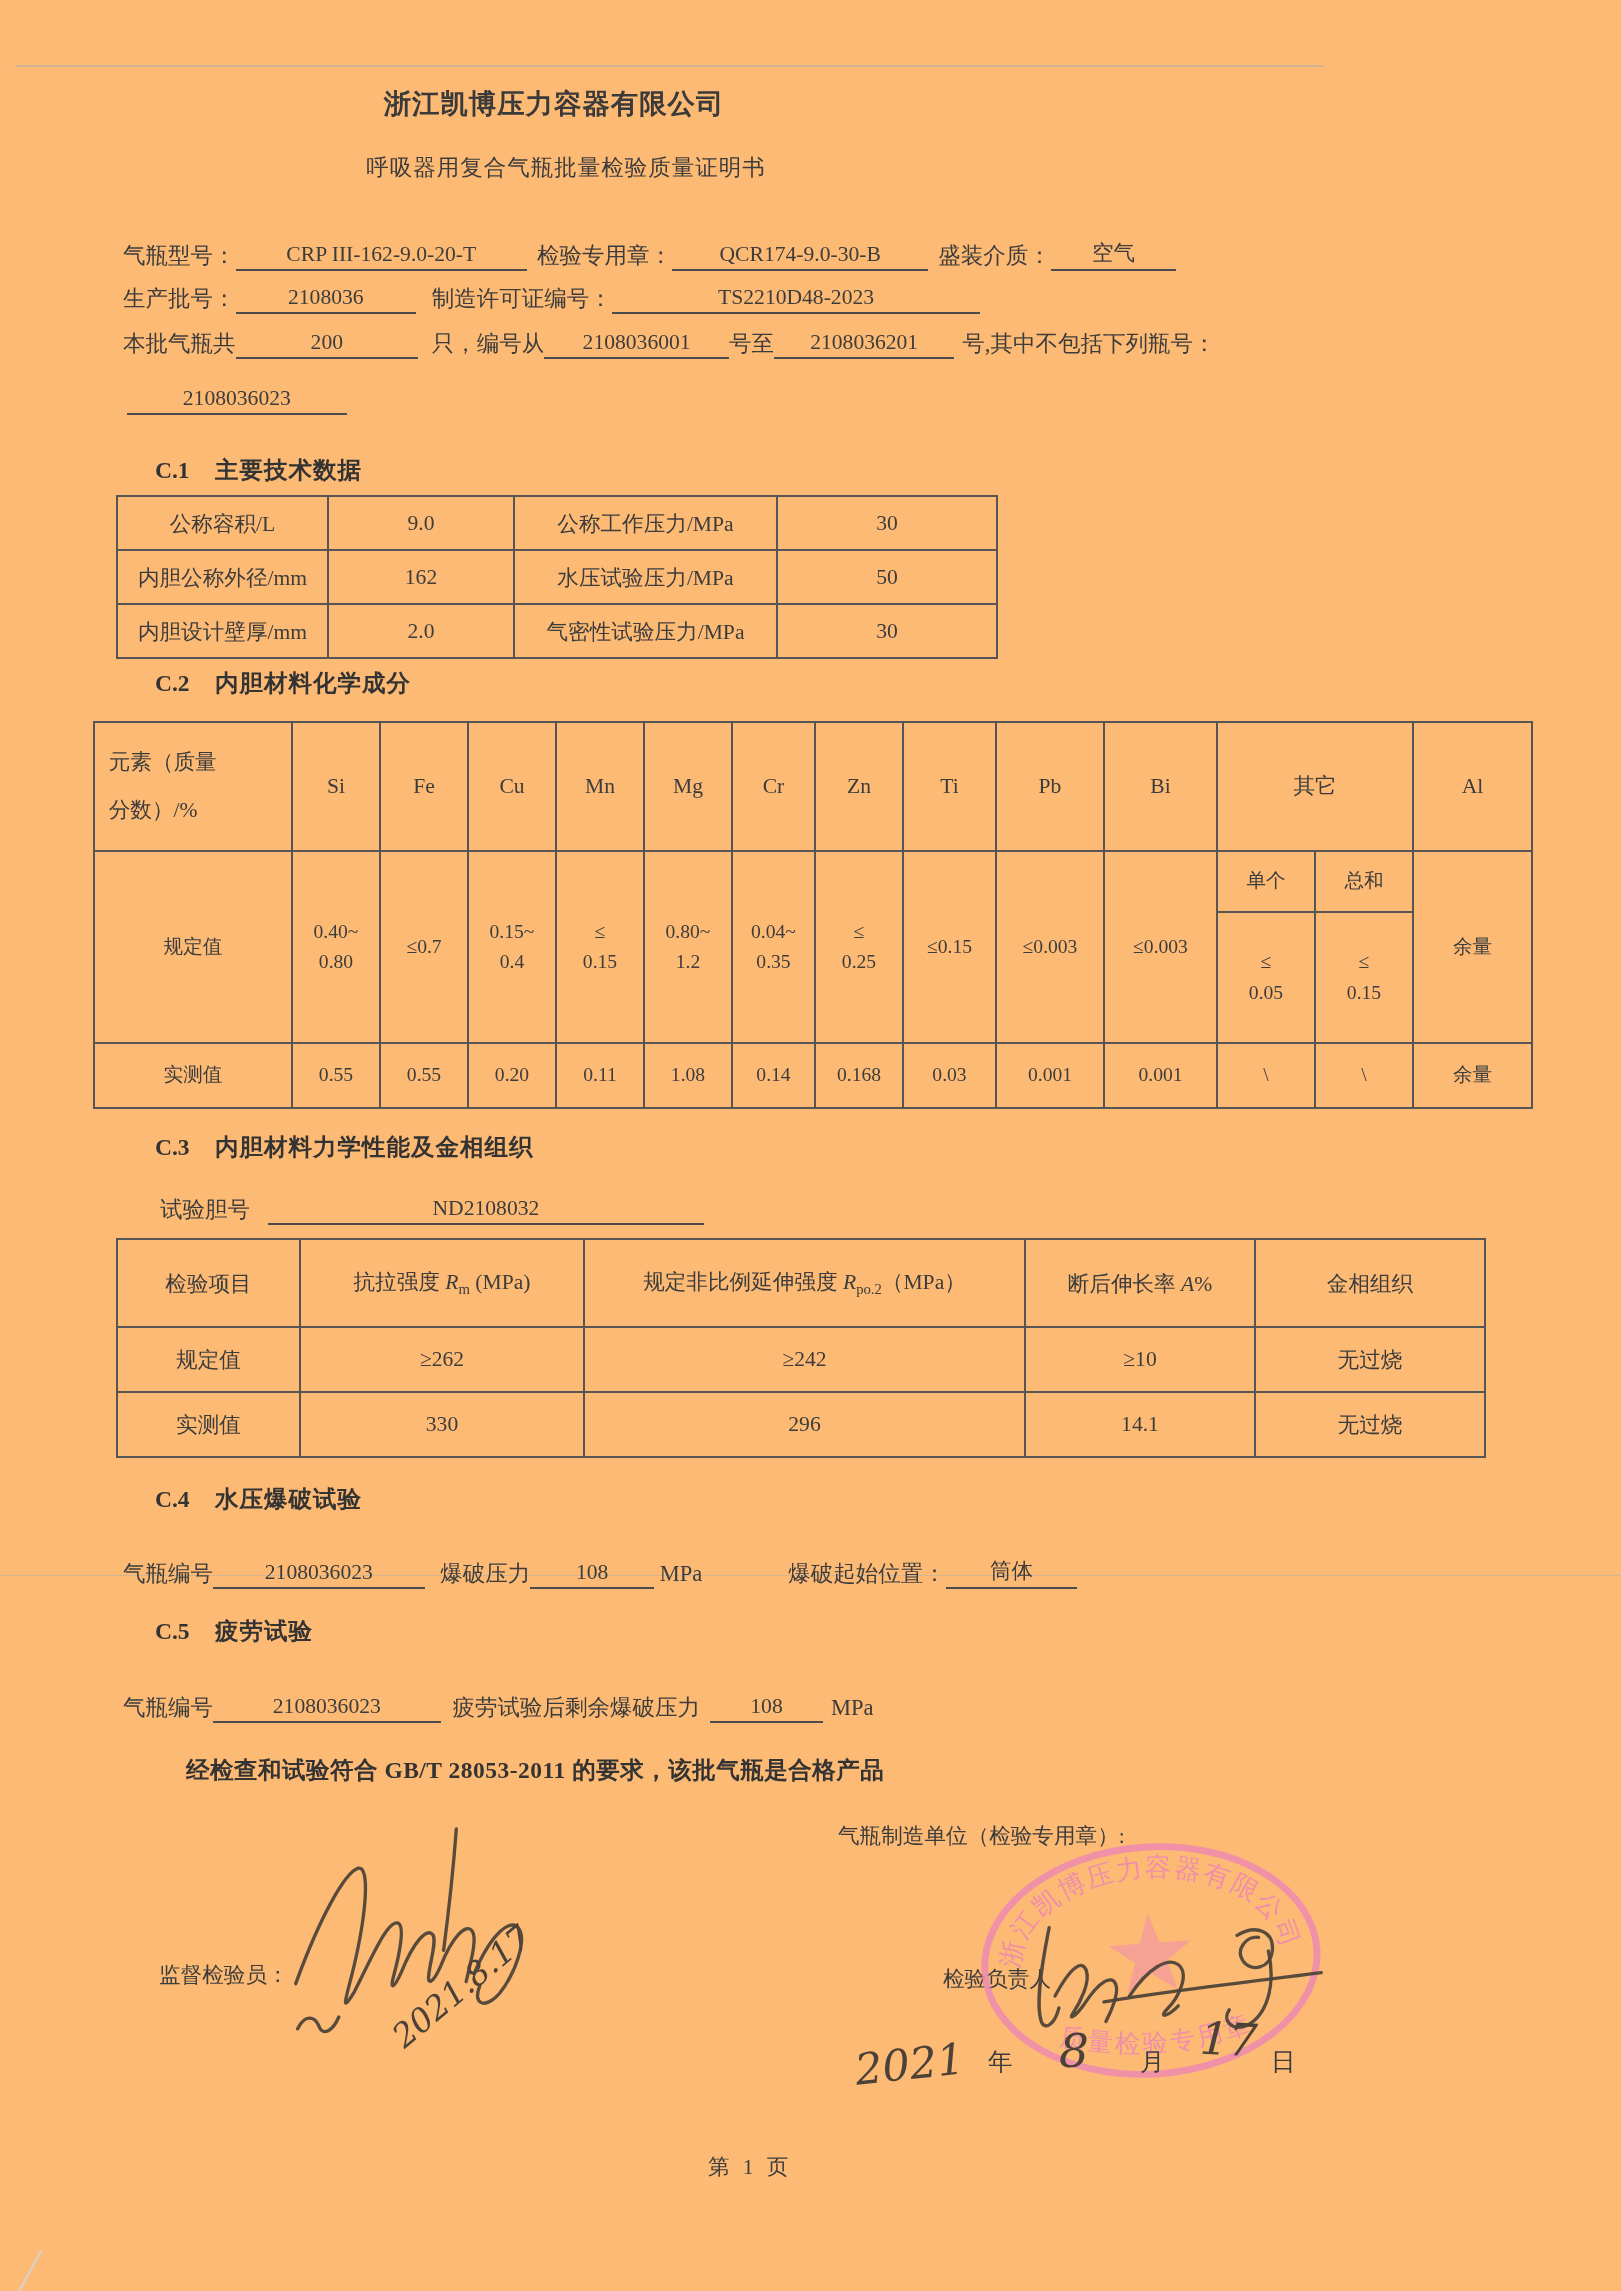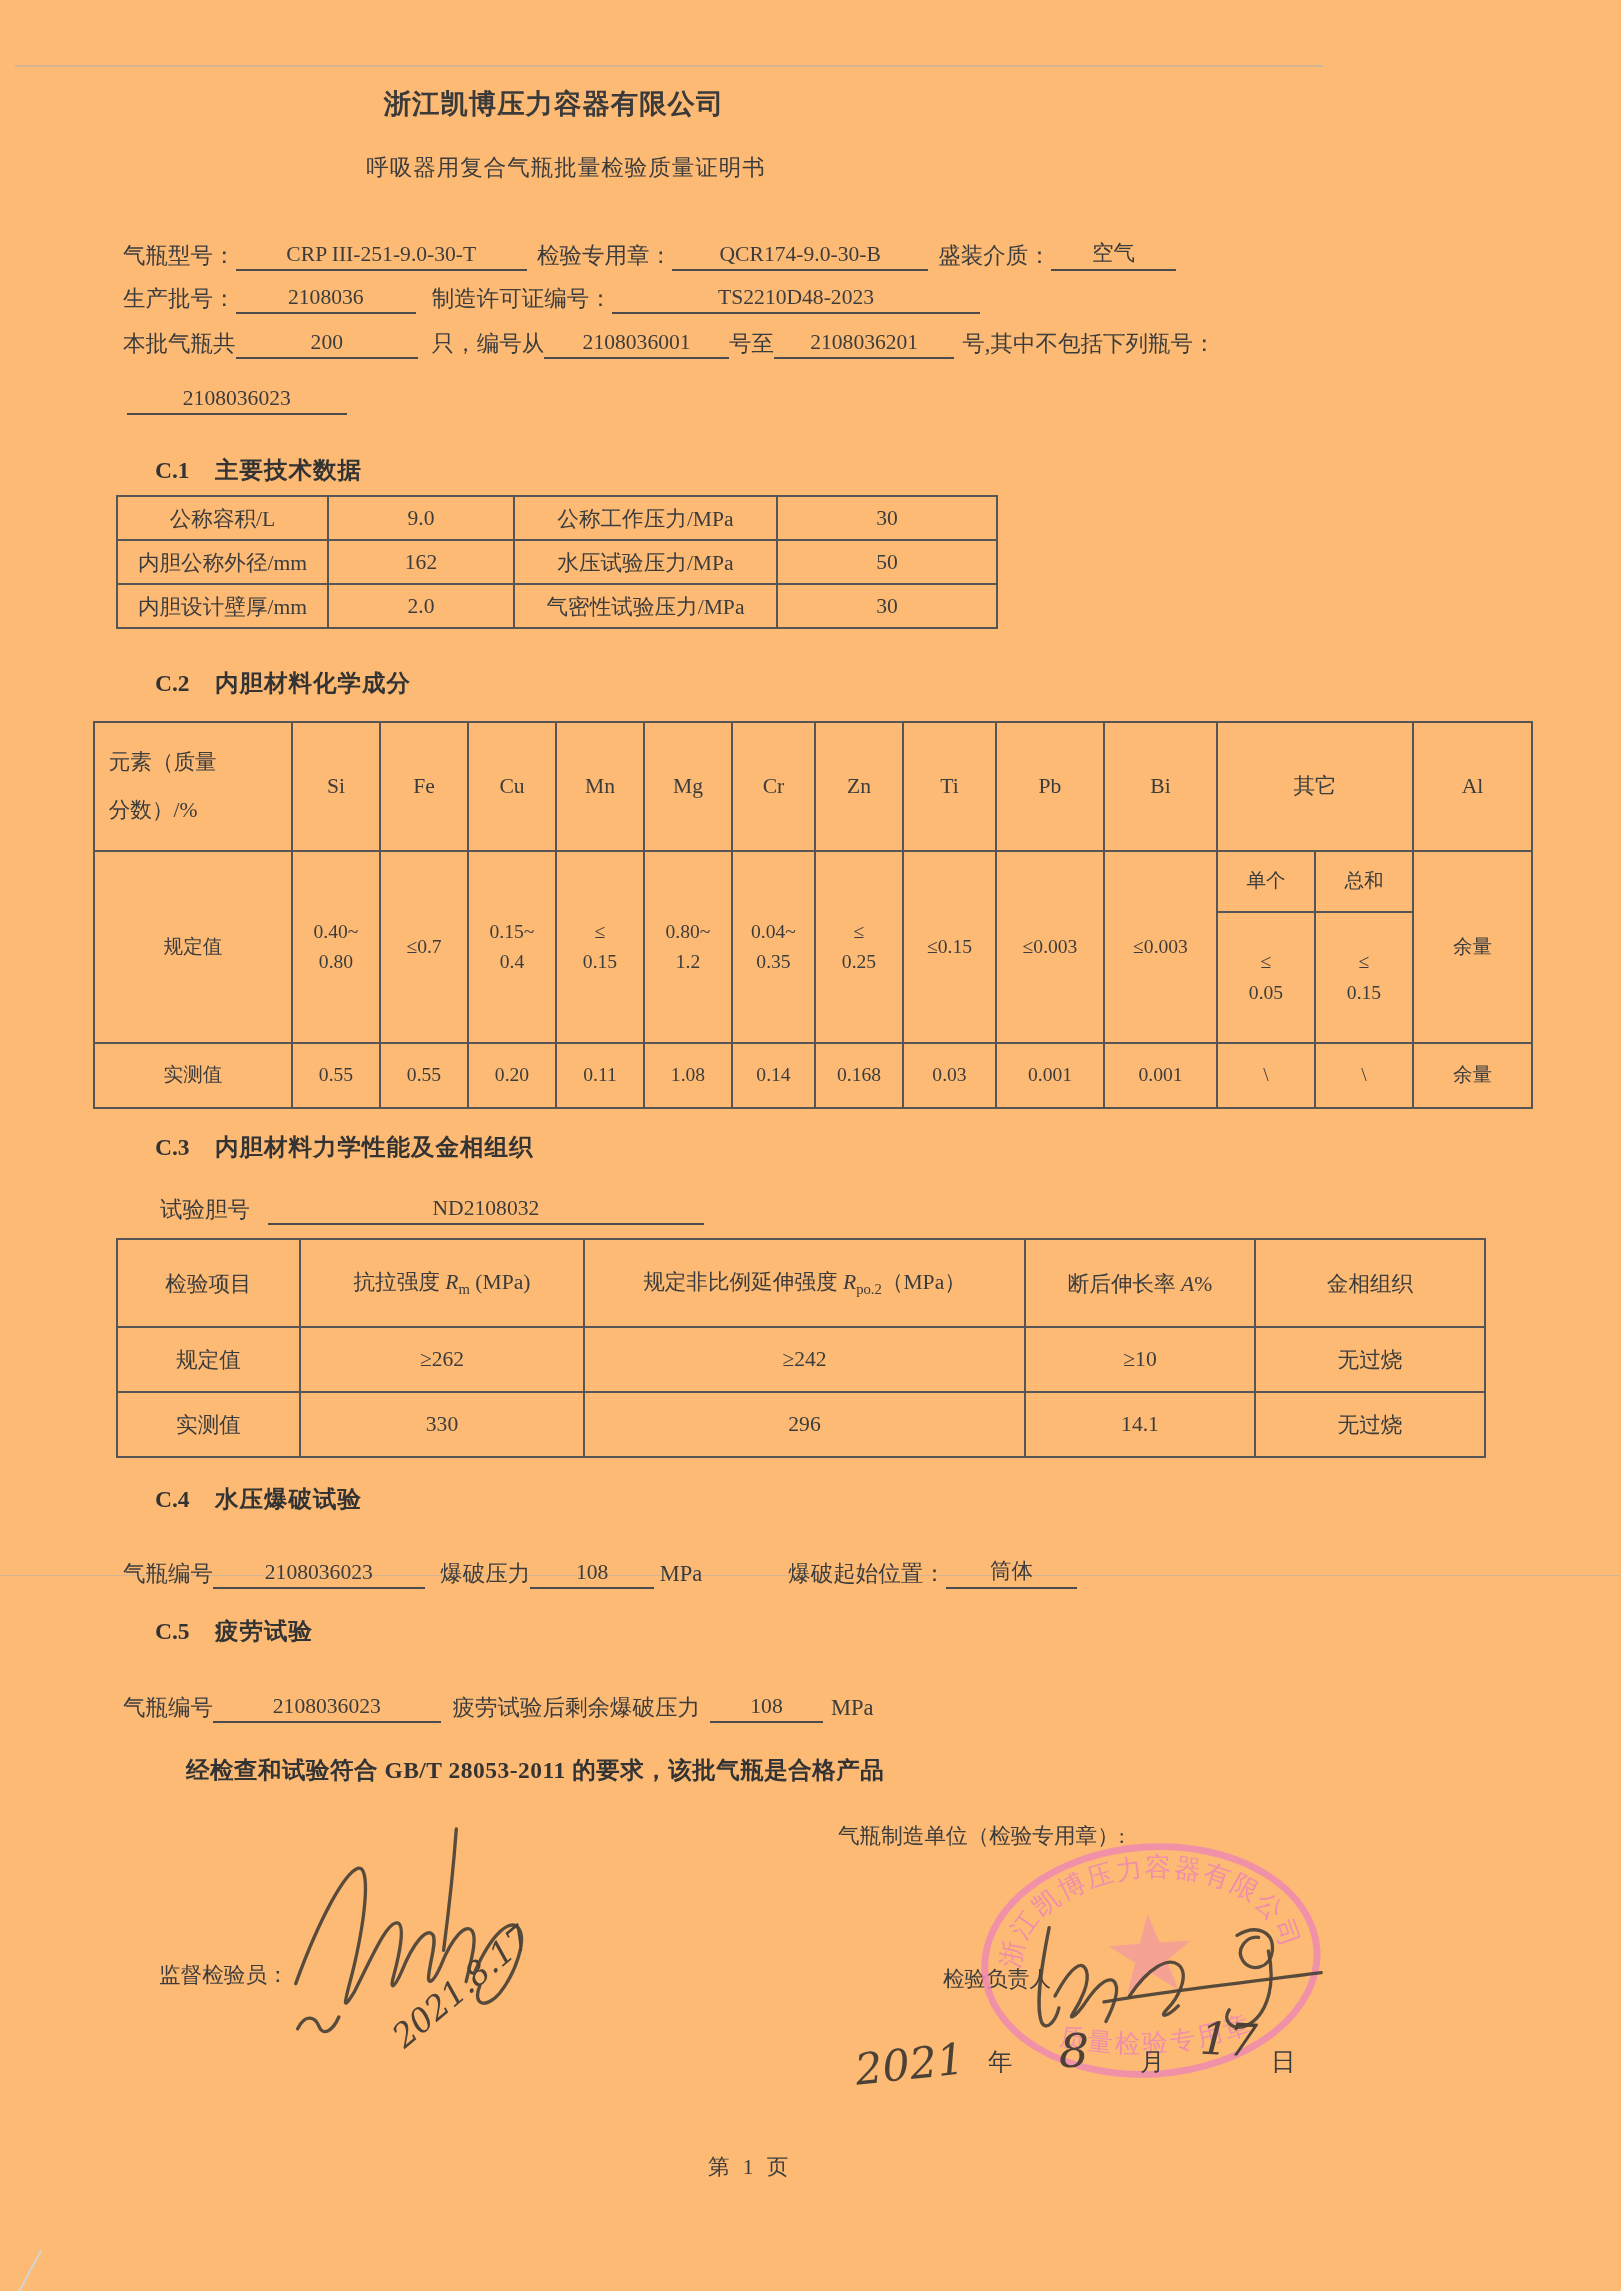--- a/index.html
+++ b/index.html
@@ -17,21 +17,21 @@
   .iline{font-size:22.5px;white-space:nowrap;}
   .lbl{display:inline-block;}
   .uline{display:inline-block;border-bottom:2px solid #4b4b4b;text-align:center;padding:0 7.8px 2px 7.8px;font-size:21.6px;vertical-align:bottom;}
   
   .sec-h{font-weight:bold;font-size:23.5px;color:#333;}
   .sec-h .stx{margin-left:25.5px;letter-spacing:1px;}
   
   table.tbl{border-collapse:collapse;table-layout:fixed;}
   table.tbl td{border:2px solid #555;text-align:center;vertical-align:middle;padding:0 2px;overflow:hidden;}
   .t1{width:879px;font-size:21.6px;}
-  .t1 tr{height:44px;}
+  .t1 tr{height:54px;}
   .tchem{width:1439px;font-size:19.6px;}
   .tchem td{white-space:pre-line;line-height:1.55;}
   .tchem .corner{text-align:left;padding-left:13.7px;line-height:2.2;}
   .tchem .r-head{height:129px;}
   .tchem .r-head td{font-size:21.6px;}
   .tchem .r-mini{height:61px;}
   .tchem .r-specv{height:131px;}
   .tchem .r-meas{height:65px;}
   .t3{width:1369px;font-size:21.6px;}
   .t3 .h{height:88px;}
@@ -57,21 +57,21 @@
 <div class="page">
 
   <div class="abs art" style="top:65px;left:14.7px;width:1308px;height:2px;"></div>
   <div class="abs art" style="top:1575px;left:0;width:1621px;height:1px;"></div>
   <div class="abs" style="top:2245px;left:19.6px;width:2px;height:86px;background:#d5d3cf;transform:rotate(28deg);"></div>
 
   <div class="abs company">浙江凯博压力容器有限公司</div>
   <div class="abs rtitle">呼吸器用复合气瓶批量检验质量证明书</div>
 
   <div class="abs iline" style="top:238px;left:123px;">
-    <span class="lbl">气瓶型号：</span><span class="uline" style="min-width:276px;">CRP III-251-9.0-30-T</span><span class="lbl" style="margin-left:9.8px;">检验专用章：</span><span class="uline" style="min-width:241px;">QCR174-9.0-30-B</span><span class="lbl" style="margin-left:9.8px;">盛装介质：</span><span class="uline" style="min-width:110px;">空气</span>
+    <span class="lbl">气瓶型号：</span><span class="uline" style="min-width:276px;">CRP III-162-9.0-20-T</span><span class="lbl" style="margin-left:9.8px;">检验专用章：</span><span class="uline" style="min-width:241px;">QCR174-9.0-30-B</span><span class="lbl" style="margin-left:9.8px;">盛装介质：</span><span class="uline" style="min-width:110px;">空气</span>
   </div>
   <div class="abs iline" style="top:283px;left:123px;">
     <span class="lbl">生产批号：</span><span class="uline" style="min-width:165px;">2108036</span><span class="lbl" style="margin-left:15.7px;">制造许可证编号：</span><span class="uline" style="min-width:353px;">TS2210D48-2023</span>
   </div>
   <div class="abs iline" style="top:328px;left:123px;">
     <span class="lbl">本批气瓶共</span><span class="uline" style="min-width:167px;">200</span><span class="lbl" style="margin-left:13.7px;">只，编号从</span><span class="uline" style="min-width:169px;">2108036001</span><span class="lbl">号至</span><span class="uline" style="min-width:165px;">2108036201</span><span class="lbl" style="margin-left:7.8px;">号,其中不包括下列瓶号：</span>
   </div>
   <div class="abs iline" style="top:386px;left:127px;">
     <span class="uline" style="min-width:204px;">2108036023</span>
   </div>

